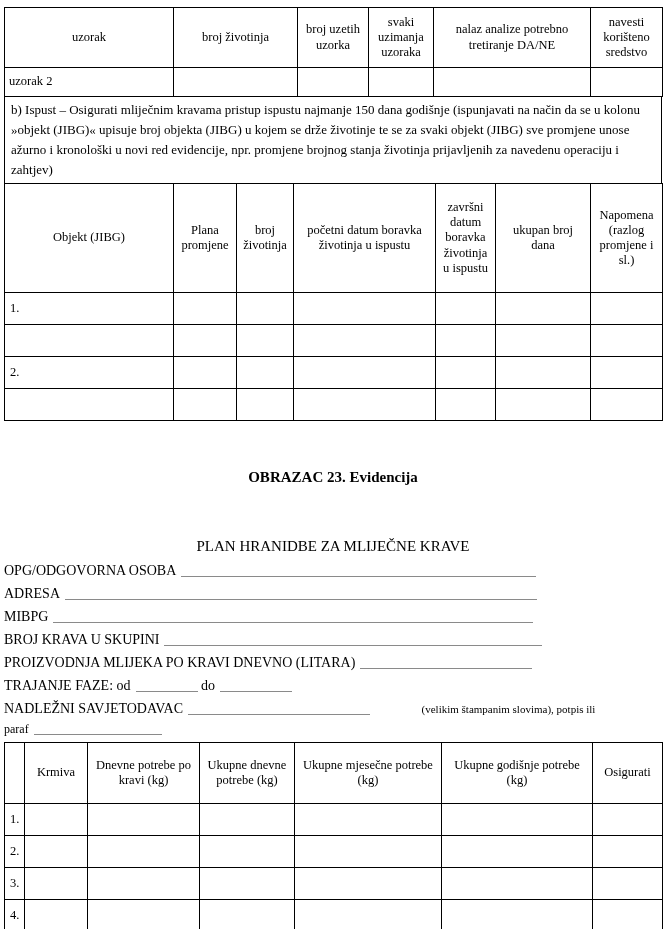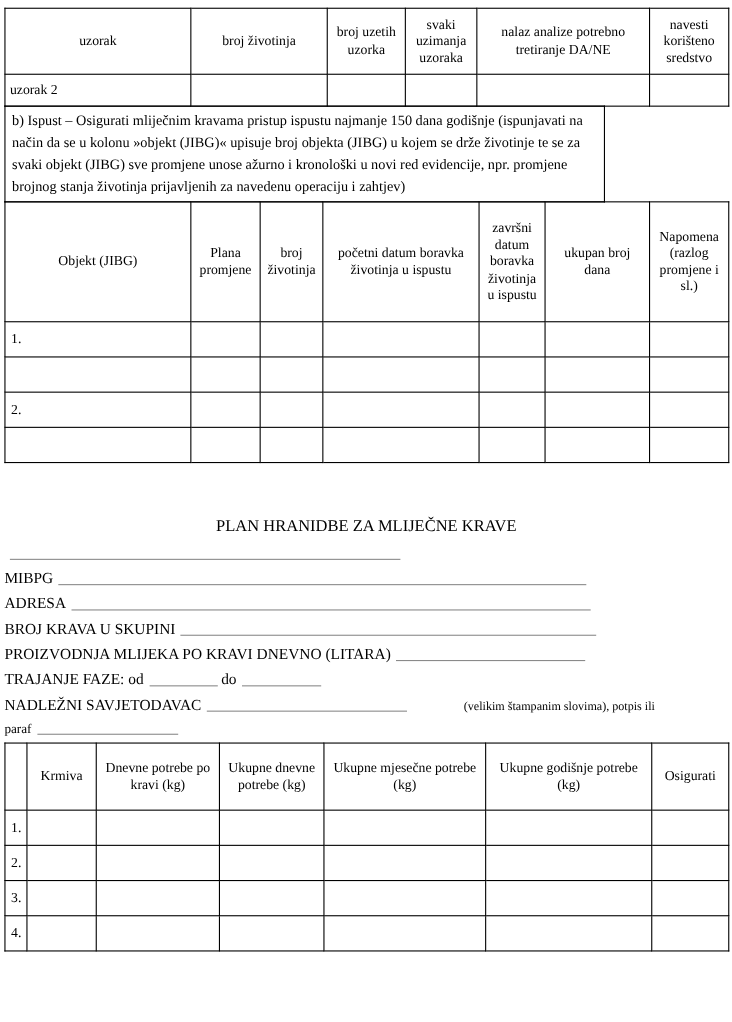--- a/index.html
+++ b/index.html
@@ -2,21 +2,21 @@
 <html><head>
 <meta charset="utf-8">
 <style>
   html,body{margin:0;padding:0;background:#fff;}
   body{
     width:665px;height:929px;
     font-family:"Liberation Serif","DejaVu Serif",serif;
     color:#000;overflow:hidden;
   }
   .page{padding:7px 3px 0 4px;width:658px;}
-  table{border-collapse:collapse;table-layout:fixed;width:546px;}
+  table{border-collapse:collapse;table-layout:fixed;width:658px;}
   td{
     border:1px solid #000;
     font-size:12.5px;line-height:1.22;
     padding:2px 4px;vertical-align:middle;
     overflow:hidden;word-wrap:break-word;
   }
   .hdr{text-align:center;}
   .prewrap{white-space:pre-line;margin-top:28px;}
   .merge-up{margin-top:-1px;}
   
@@ -138,27 +138,28 @@
           <td></td>
       <td></td>
           <td></td>
       <td></td>
           <td></td>
     </tr>
   </tbody>
     </table>
 
   <div class="headings">
+    <div class="h1">OBRAZAC 23. Evidencija</div>
     <div class="h3">PLAN HRANIDBE ZA MLIJEČNE KRAVE</div>
   </div>
 
   <div class="formlines">
-    <div class="fl"><span class="u" style="width:355px"></span></div>
+    <div class="fl"><span>OPG/ODGOVORNA OSOBA</span><span class="u" style="width:355px"></span></div>
+    <div class="fl"><span>ADRESA</span><span class="u" style="width:472px"></span></div>
     <div class="fl"><span>MIBPG</span><span class="u" style="width:480px"></span></div>
-    <div class="fl"><span>ADRESA</span><span class="u" style="width:472px"></span></div>
     <div class="fl"><span>BROJ KRAVA U SKUPINI</span><span class="u" style="width:378px"></span></div>
     <div class="fl"><span>PROIZVODNJA MLIJEKA PO KRAVI DNEVNO (LITARA)</span><span class="u" style="width:172px"></span></div>
     <div class="fl"><span>TRAJANJE FAZE:</span> <span>od</span><span class="u" style="width:62px"></span> <span>do</span><span class="u" style="width:72px"></span></div>
     <div class="fl"><span>NADLEŽNI SAVJETODAVAC</span><span class="u" style="width:182px"></span> <span class="small">(velikim štampanim slovima), potpis ili</span></div>
     <div class="fl paraf-line"><span>paraf</span><span class="u" style="width:128px"></span></div>
   </div>
 
   <div class="t3wrap">
   <table class="t3">
     <colgroup>

